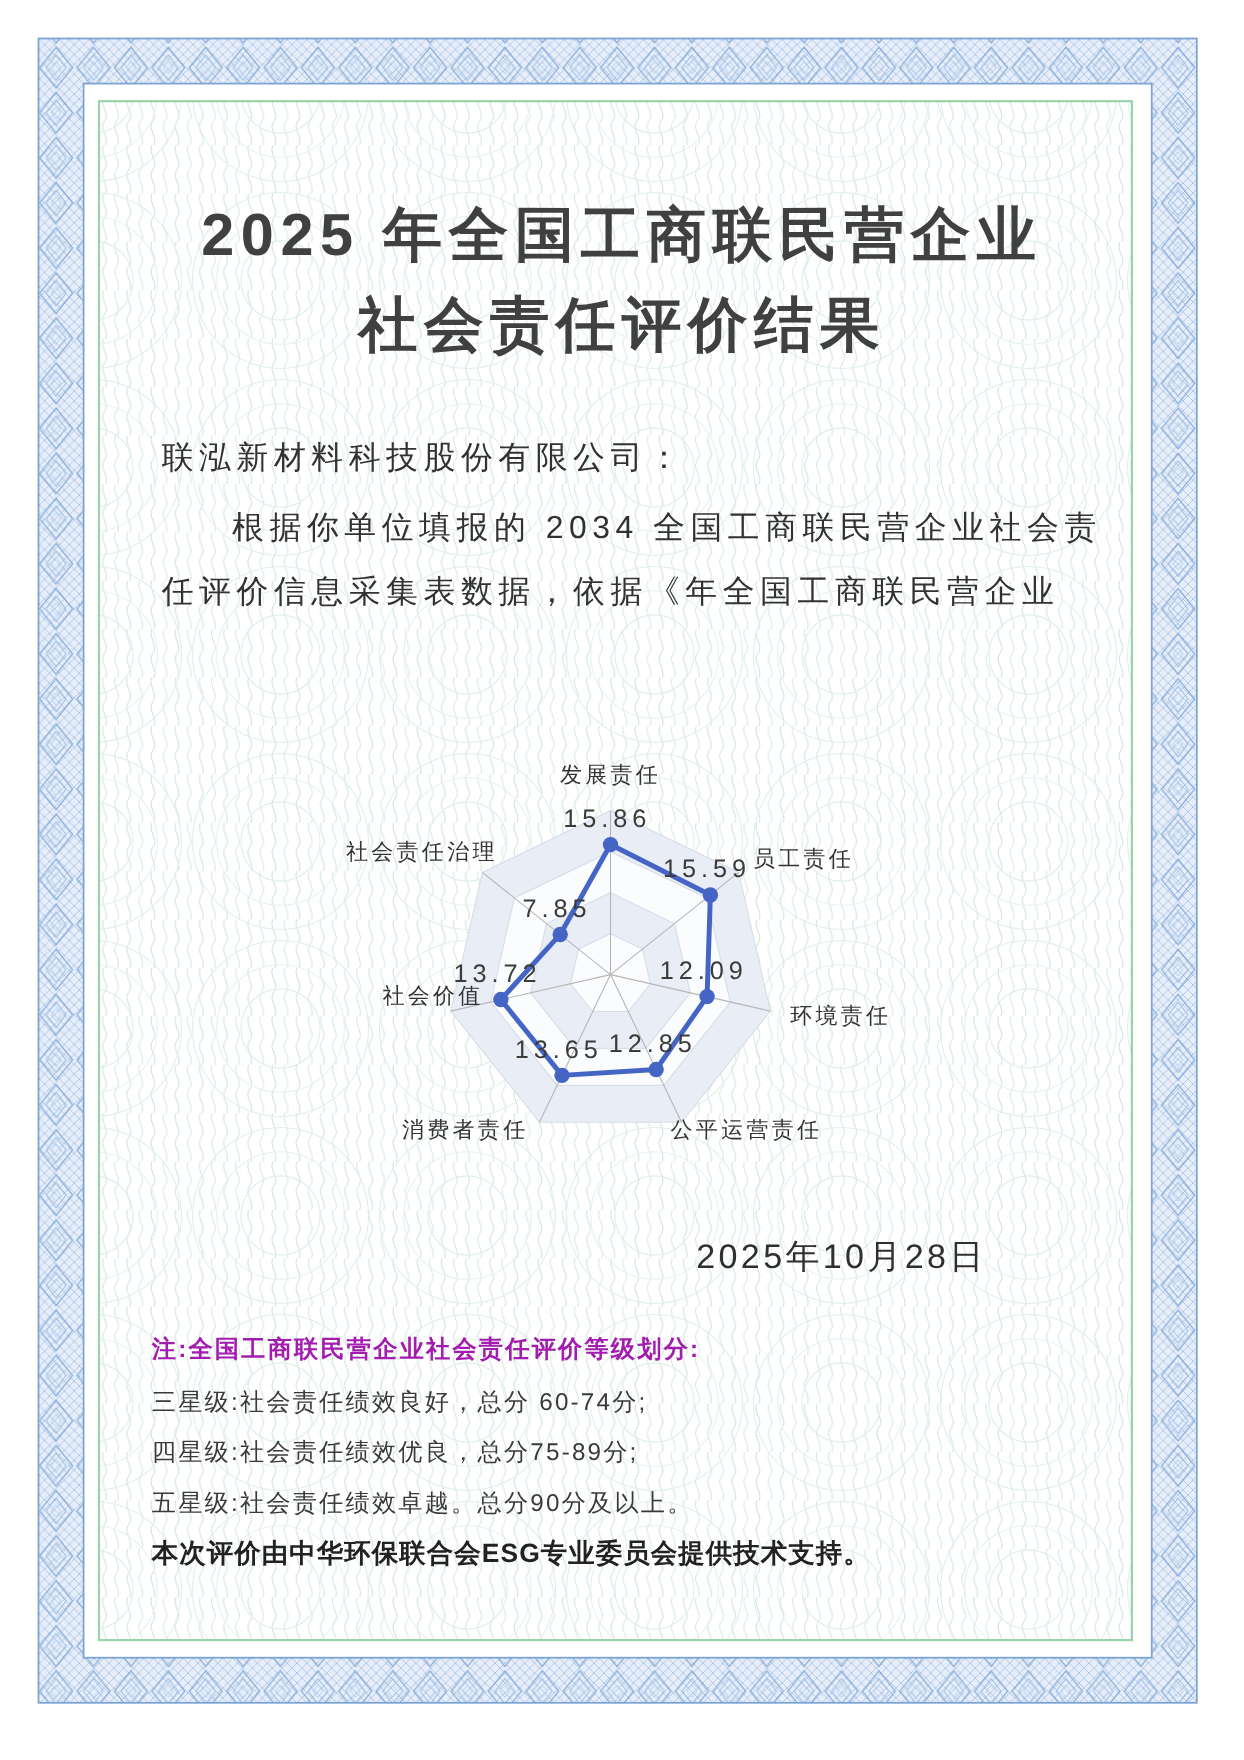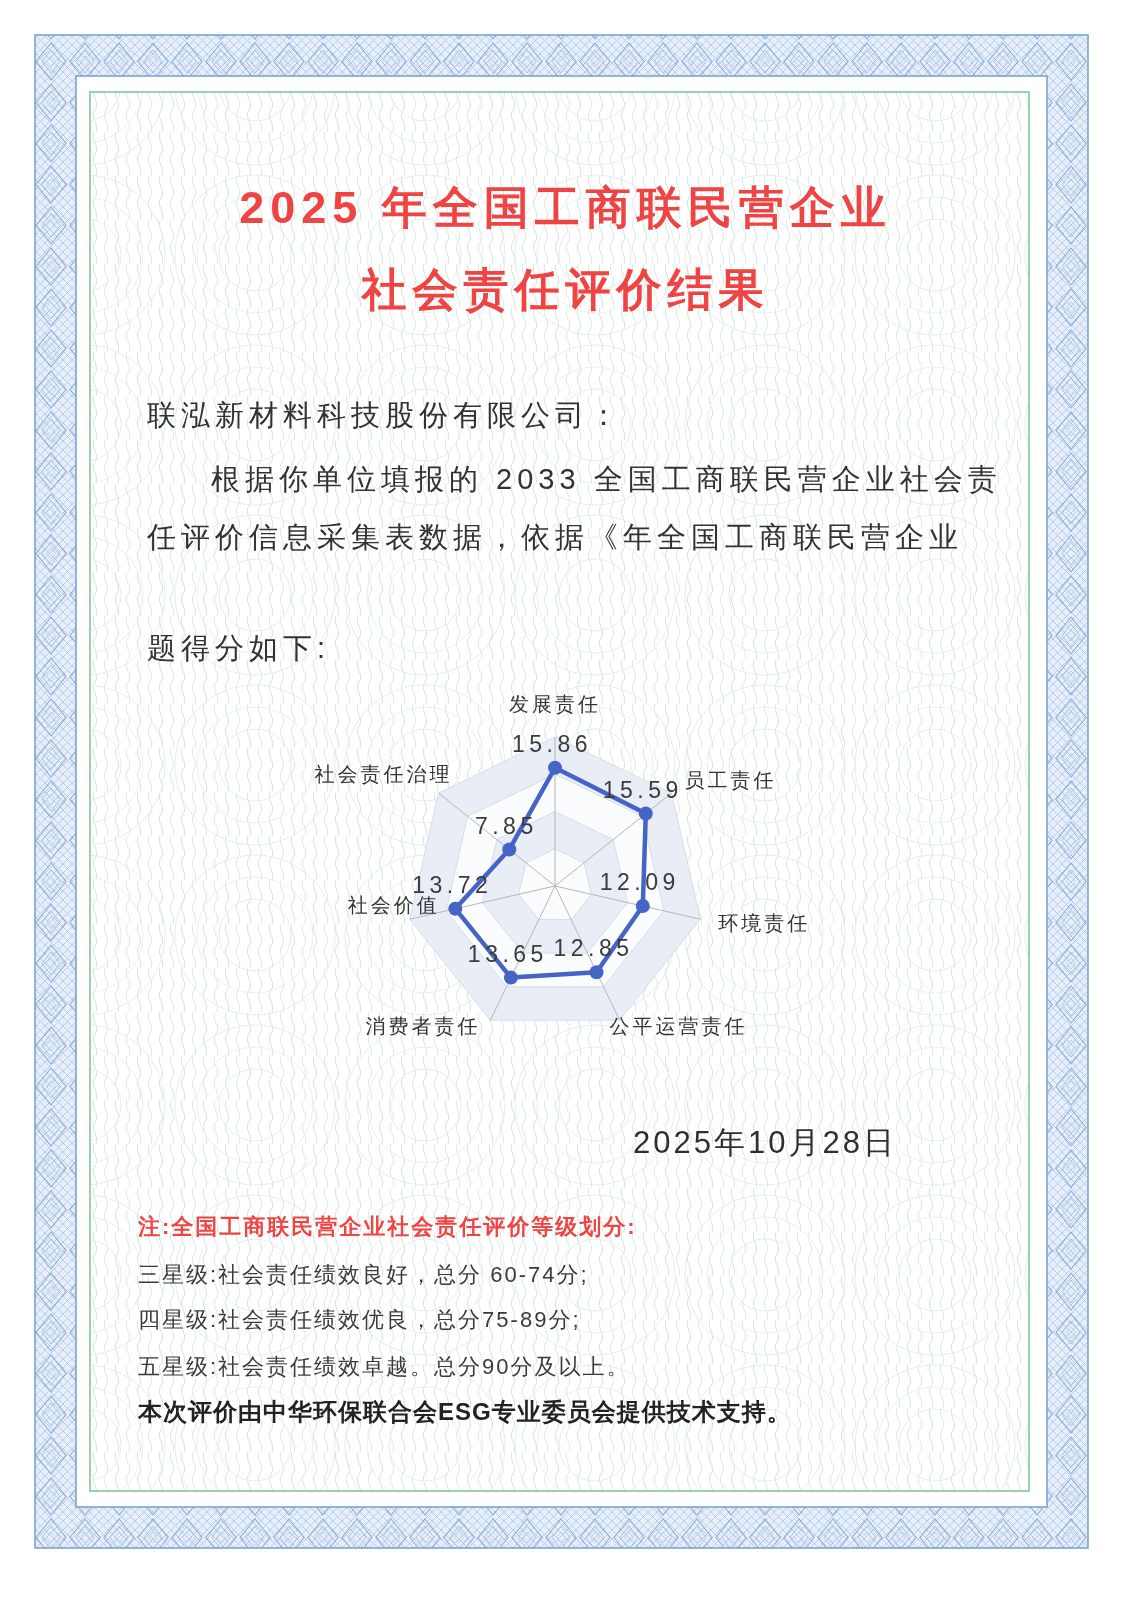--- a/index.html
+++ b/index.html
@@ -6,36 +6,36 @@
   .page{
     position:relative;width:1131px;height:1600px;margin:0 auto;
     background:#ffffff;overflow:hidden;
     font-family:"Liberation Sans","DejaVu Sans",sans-serif;
   }
   .bg-layer{position:absolute;left:0;top:0;width:1131px;height:1600px;z-index:0;}
   .content{position:absolute;left:0;top:0;width:1131px;height:1600px;z-index:1;}
   .abs{position:absolute;white-space:nowrap;}
   .title{
     left:0;width:1131px;text-align:center;
-    font-size:45px;font-weight:bold;color:#ef4444;letter-spacing:6px;
+    font-size:54px;font-weight:bold;color:#404040;letter-spacing:6px;
   }
   .title1{top:178px;}
   .title2{top:260px;}
   .body-text{font-size:29px;color:#323232;letter-spacing:5px;}
   .recipient{left:147px;top:396px;}
   .line-b0{left:211px;top:460px;}
   .line-b1{left:147px;top:518px;}
   .line-b2{left:147px;top:576px;}
   .line-b3{left:147px;top:629px;}
   .date-line{
     left:560px;top:1122px;width:410px;text-align:center;
     font-size:31px;color:#2f2f2f;letter-spacing:3px;
   }
   .note{font-size:22px;color:#3a3a3a;letter-spacing:2px;left:138px;}
-  .note-heading{top:1212px;font-weight:bold;color:#ef4444;}
+  .note-heading{top:1212px;font-weight:bold;color:#a21caf;}
   .note-l0{top:1260px;}
   .note-l1{top:1305px;}
   .note-l2{top:1352px;}
   .note-support{top:1396px;left:138px;font-size:24px;font-weight:bold;color:#222222;letter-spacing:1px;text-align:center;}
   .radar-wrap{position:absolute;left:140px;top:680px;width:830px;height:380px;}
 </style>
 </head>
 <body>
 
 <div class="page">
@@ -73,23 +73,22 @@
     <rect x="90" y="92" width="939" height="1399" fill="none" stroke="#99d2ac" stroke-width="2"></rect>
   </svg>
 
   <div class="content">
 
     <div class="abs title title1">2025 年全国工商联民营企业</div>
     <div class="abs body-text recipient">联泓新材料科技股份有限公司：</div>
 
     <div class="abs title title2">社会责任评价结果</div>
 
-    <div class="abs body-text line-b0">根据你单位填报的 2033 全国工商联民营企业社会责</div>
+    <div class="abs body-text line-b0">根据你单位填报的 2034 全国工商联民营企业社会责</div>
     <div class="abs body-text line-b1">任评价信息采集表数据，依据《年全国工商联民营企业</div>
-    <div class="abs body-text line-b3">题得分如下:</div>
 
     <div class="radar-wrap">
       <svg id="radar" width="830" height="380" viewBox="0 0 830 380">
           <polygon points="415.0,57.0 531.5,113.1 560.3,239.2 479.6,340.2 350.4,340.2 269.7,239.2 298.5,113.1" fill="#e8edf6" stroke="#d7dde8" stroke-width="1"></polygon>
           <polygon points="415.0,94.3 502.4,136.3 523.9,230.9 463.5,306.7 366.5,306.7 306.1,230.9 327.6,136.3" fill="#fbfcfe" stroke="#d7dde8" stroke-width="1"></polygon>
           <polygon points="415.0,131.5 473.2,159.6 487.6,222.6 447.3,273.1 382.7,273.1 342.4,222.6 356.8,159.6" fill="#e8edf6" stroke="#d7dde8" stroke-width="1"></polygon>
           <polygon points="415.0,168.8 444.1,182.8 451.3,214.3 431.2,239.6 398.8,239.6 378.7,214.3 385.9,182.8" fill="#fbfcfe" stroke="#d7dde8" stroke-width="1"></polygon>
           <line x1="415" y1="206" x2="415.0" y2="57.0" stroke="#b6b6b6" stroke-width="1"></line>
           <line x1="415" y1="206" x2="531.5" y2="113.1" stroke="#b6b6b6" stroke-width="1"></line>
           <line x1="415" y1="206" x2="560.3" y2="239.2" stroke="#b6b6b6" stroke-width="1"></line>

